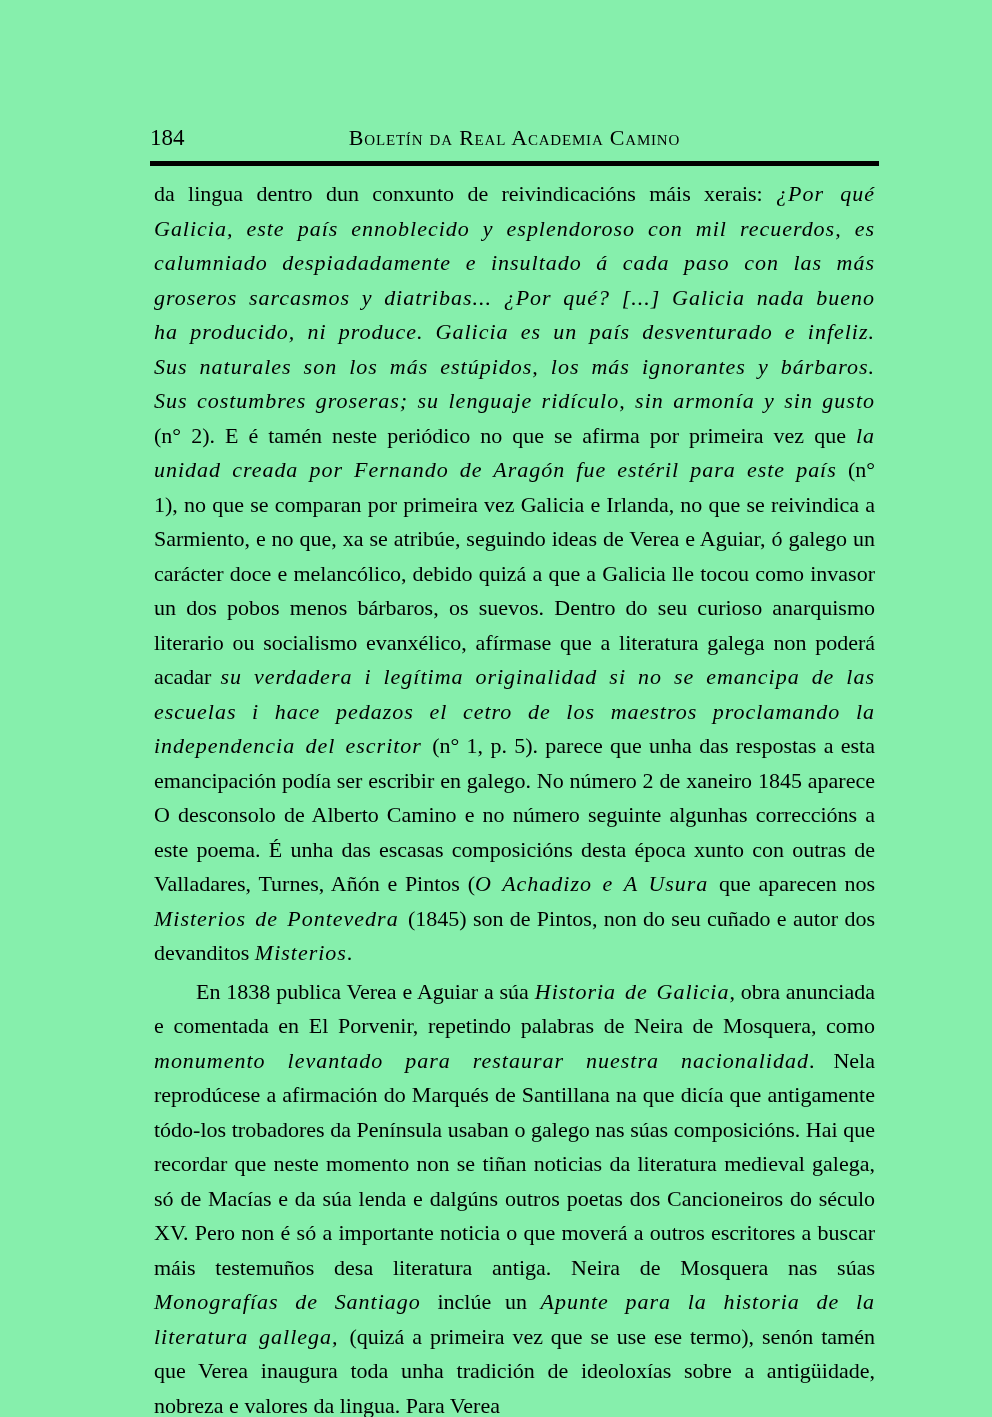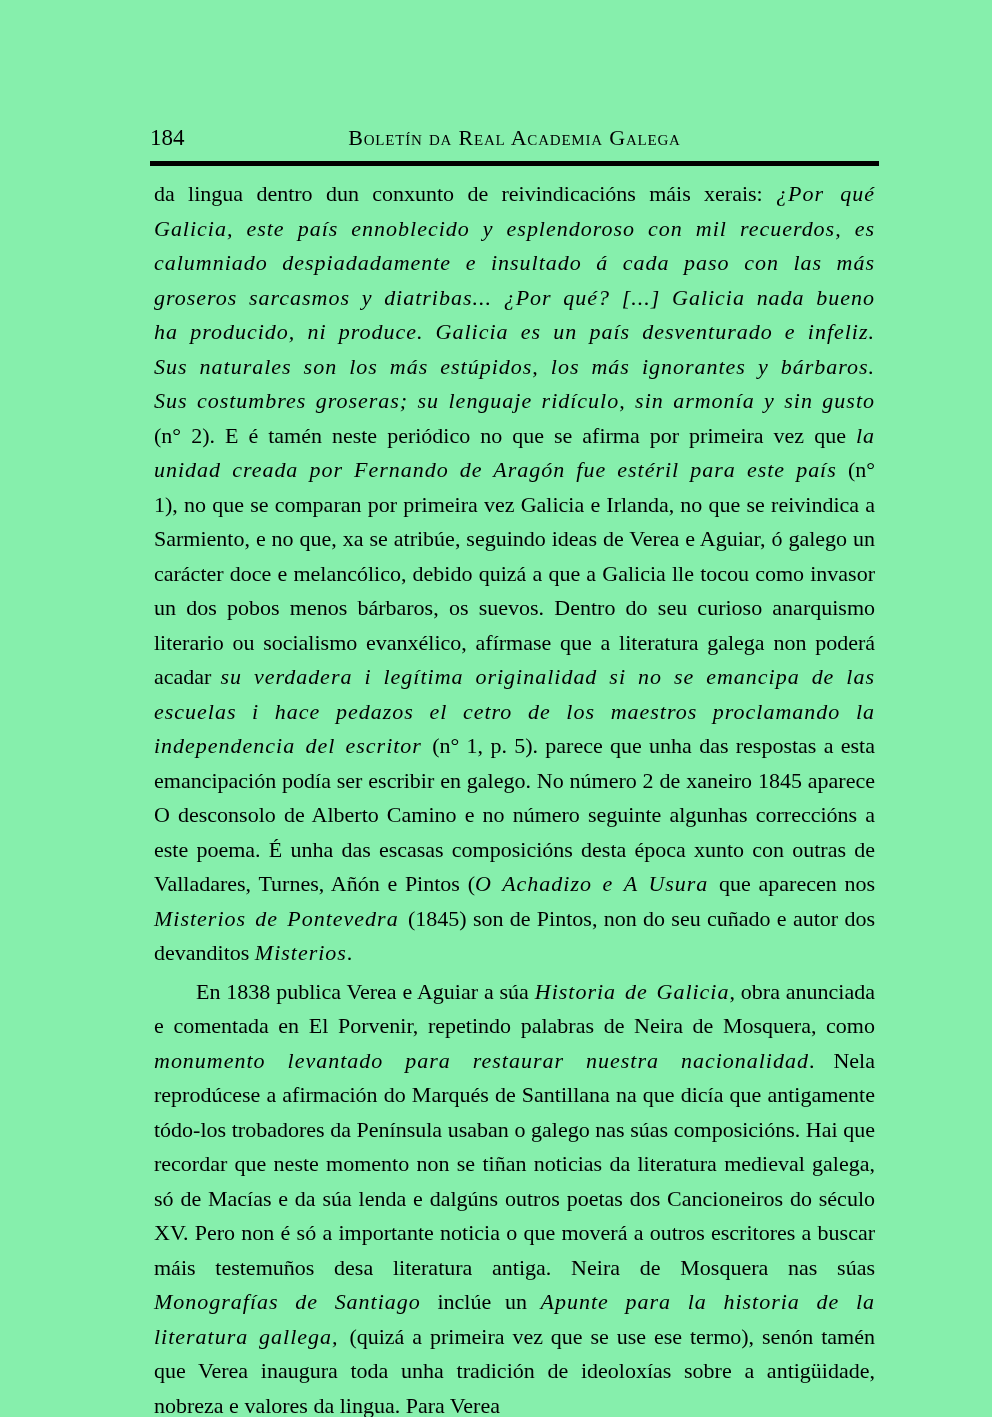--- a/index.html
+++ b/index.html
@@ -66,21 +66,21 @@
     word-spacing: 0.09em;
   }
 </style>
 </head>
 <body>
 
 <div class="page">
   <div class="content">
     <div class="header">
       <span class="page-num">184</span>
-      <div class="running-title">Boletín da Real Academia Galega</div>
+      <div class="running-title">Boletín da Real Academia Camino</div>
     </div>
     <div class="rule"></div>
     <div class="body-text">
         <p class="para"><span>da lingua dentro dun conxunto de reivindicacións máis xerais: </span><span class="it">¿Por qué Galicia, este país ennoblecido y esplendoroso con mil recuerdos, es calumniado despiadadamente e insultado á cada paso con las más groseros sarcasmos y diatribas... ¿Por qué? [...] Galicia nada bueno ha producido, ni produce. Galicia es un país desventurado e infeliz. Sus naturales son los más estúpidos, los más ignorantes y bárbaros. Sus costumbres groseras; su lenguaje ridículo, sin armonía y sin gusto </span><span>(n° 2). E é tamén neste periódico no que se afirma por primeira vez que </span><span class="it">la unidad creada por Fernando de Aragón fue estéril para este país </span><span>(n° 1), no que se comparan por primeira vez Galicia e Irlanda, no que se reivindica a Sarmiento, e no que, xa se atribúe, seguindo ideas de Verea e Aguiar, ó galego un carácter doce e melancólico, debido quizá a que a Galicia lle tocou como invasor un dos pobos menos bárbaros, os suevos. Dentro do seu curioso anarquismo literario ou socialismo evanxélico, afírmase que a literatura galega non poderá acadar </span><span class="it">su verdadera i legítima originalidad si no se emancipa de las escuelas i hace pedazos el cetro de los maestros proclamando la independencia del escritor </span><span>(n° 1, p. 5). parece que unha das respostas a esta emancipación podía ser escribir en galego. No número 2 de xaneiro 1845 aparece O desconsolo de Alberto Camino e no número seguinte algunhas correccións a este poema. É unha das escasas composicións desta época xunto con outras de Valladares, Turnes, Añón e Pintos (</span><span class="it">O Achadizo e A Usura </span><span>que aparecen nos </span><span class="it">Misterios de Pontevedra </span><span>(1845) son de Pintos, non do seu cuñado e autor dos devanditos </span><span class="it">Misterios</span><span>.</span></p>
         <p class="para indent"><span>En 1838 publica Verea e Aguiar a súa </span><span class="it">Historia de Galicia</span><span>, obra anunciada e comentada en El Porvenir, repetindo palabras de Neira de Mosquera, como </span><span class="it">monumento levantado para restaurar nuestra nacionalidad</span><span>. Nela reprodúcese a afirmación do Marqués de Santillana na que dicía que antigamente tódo-los trobadores da Península usaban o galego nas súas composicións. Hai que recordar que neste momento non se tiñan noticias da literatura medieval galega, só de Macías e da súa lenda e dalgúns outros poetas dos Cancioneiros do século XV. Pero non é só a importante noticia o que moverá a outros escritores a buscar máis testemuños desa literatura antiga. Neira de Mosquera nas súas </span><span class="it">Monografías de Santiago </span><span>inclúe un </span><span class="it">Apunte para la historia de la literatura gallega, </span><span>(quizá a primeira vez que se use ese termo), senón tamén que Verea inaugura toda unha tradición de ideoloxías sobre a antigüidade, nobreza e valores da lingua. Para Verea</span></p>
       </div>
   </div>
 </div>
 
 </body></html>

